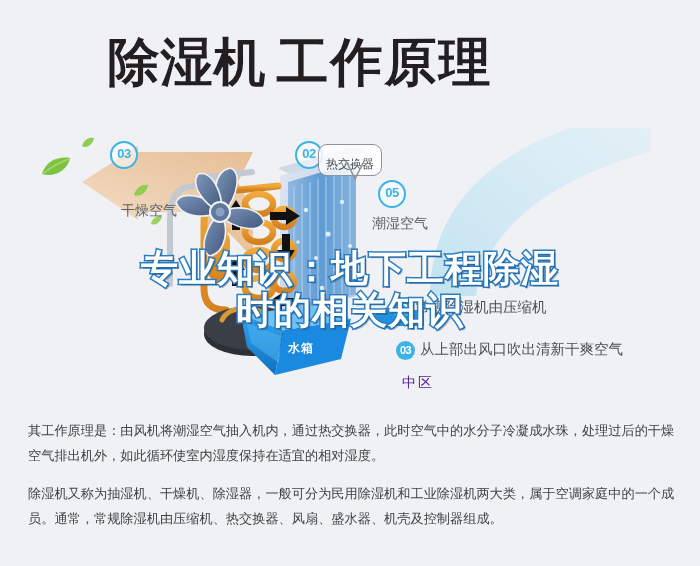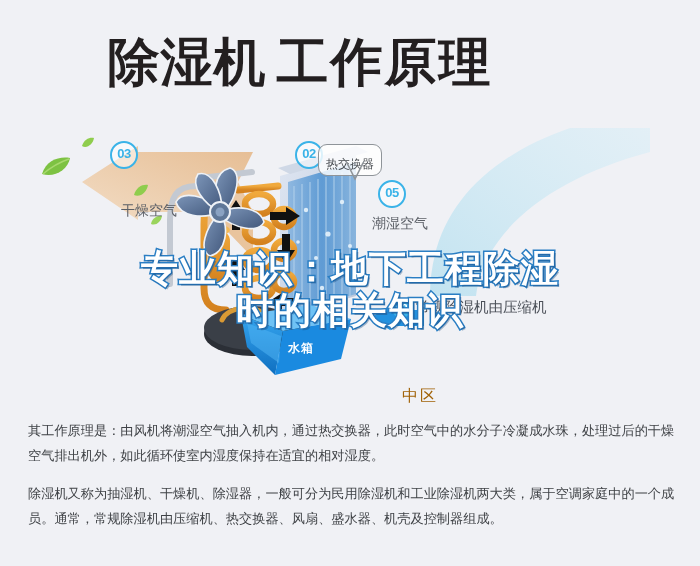--- a/index.html
+++ b/index.html
@@ -130,23 +130,23 @@
     font-weight: bold;
     letter-spacing: 1px;
   }
 
   
   .inflow-arrow { position: absolute; left: 370px; top: 188px; }
 
   
   .ghost-text {
     position: absolute;
-    left: 402px; top: 268px;
-    font-size: 16px;
-    color: #a16207;
+    left: 402px; top: 256px;
+    font-size: 14px;
+    color: #4c1d95;
     letter-spacing: 2px;
     white-space: nowrap;
   }
 
   
   .step-line {
     position: absolute;
     color: #4a4f57;
     font-size: 14.5px;
     white-space: nowrap;
@@ -381,20 +381,23 @@
   </div>
 
   <div class="badge" style="left:378px; top:62px;">05</div>
   <div class="illus-label" style="left:372px; top:97px;">潮湿空气</div>
 
   <div class="ghost-text">中区</div>
 
   <div class="step-line" style="left:392px; top:180px;">
     <span class="badge-sm">02</span><span>常规除湿机由压缩机</span>
   </div>
+  <div class="step-line" style="left:396px; top:222px;">
+    <span class="badge-sm">03</span><span>从上部出风口吹出清新干爽空气</span>
+  </div>
 </div>
 
 <div class="overlay-title">
   <span class="overlay-line">专业知识：地下工程除湿</span>
   <span class="overlay-line">时的相关知识</span>
 </div>
 
 <div class="body-copy">
   <p>其工作原理是：由风机将潮湿空气抽入机内，通过热交换器，此时空气中的水分子冷凝成水珠，处理过后的干燥空气排出机外，如此循环使室内湿度保持在适宜的相对湿度。</p>
   <p>除湿机又称为抽湿机、干燥机、除湿器，一般可分为民用除湿机和工业除湿机两大类，属于空调家庭中的一个成员。通常，常规除湿机由压缩机、热交换器、风扇、盛水器、机壳及控制器组成。</p>

